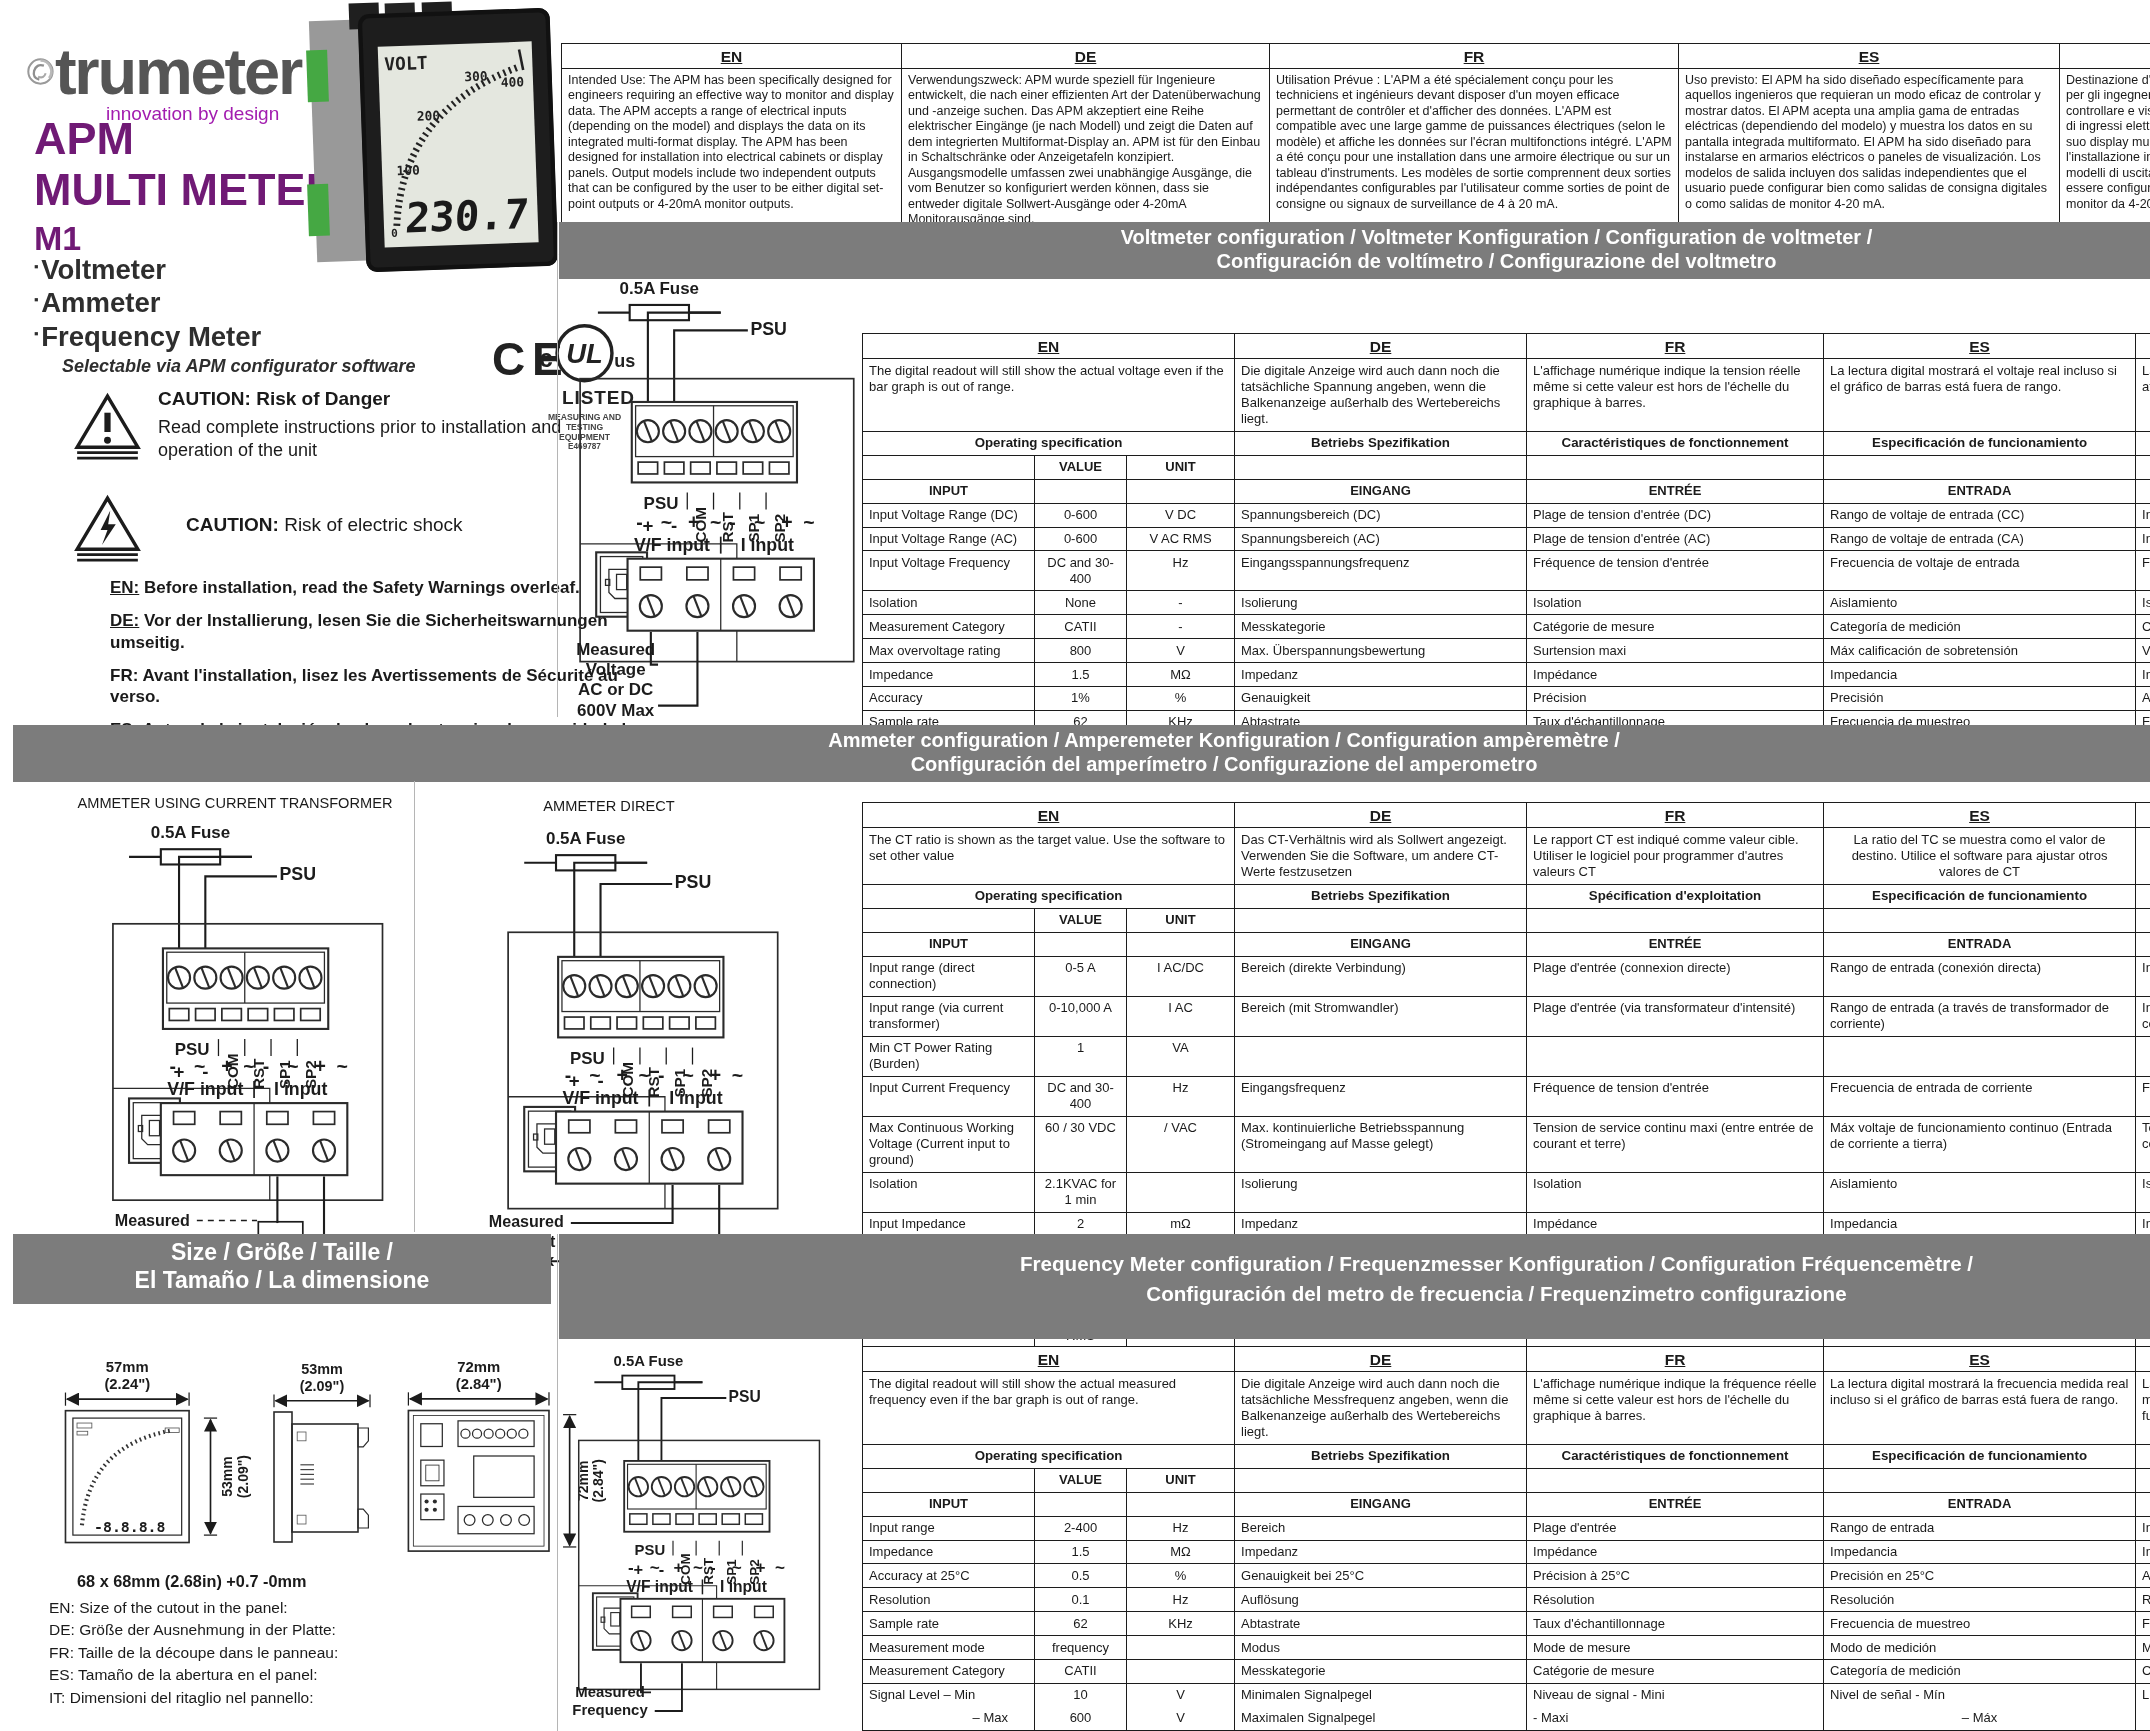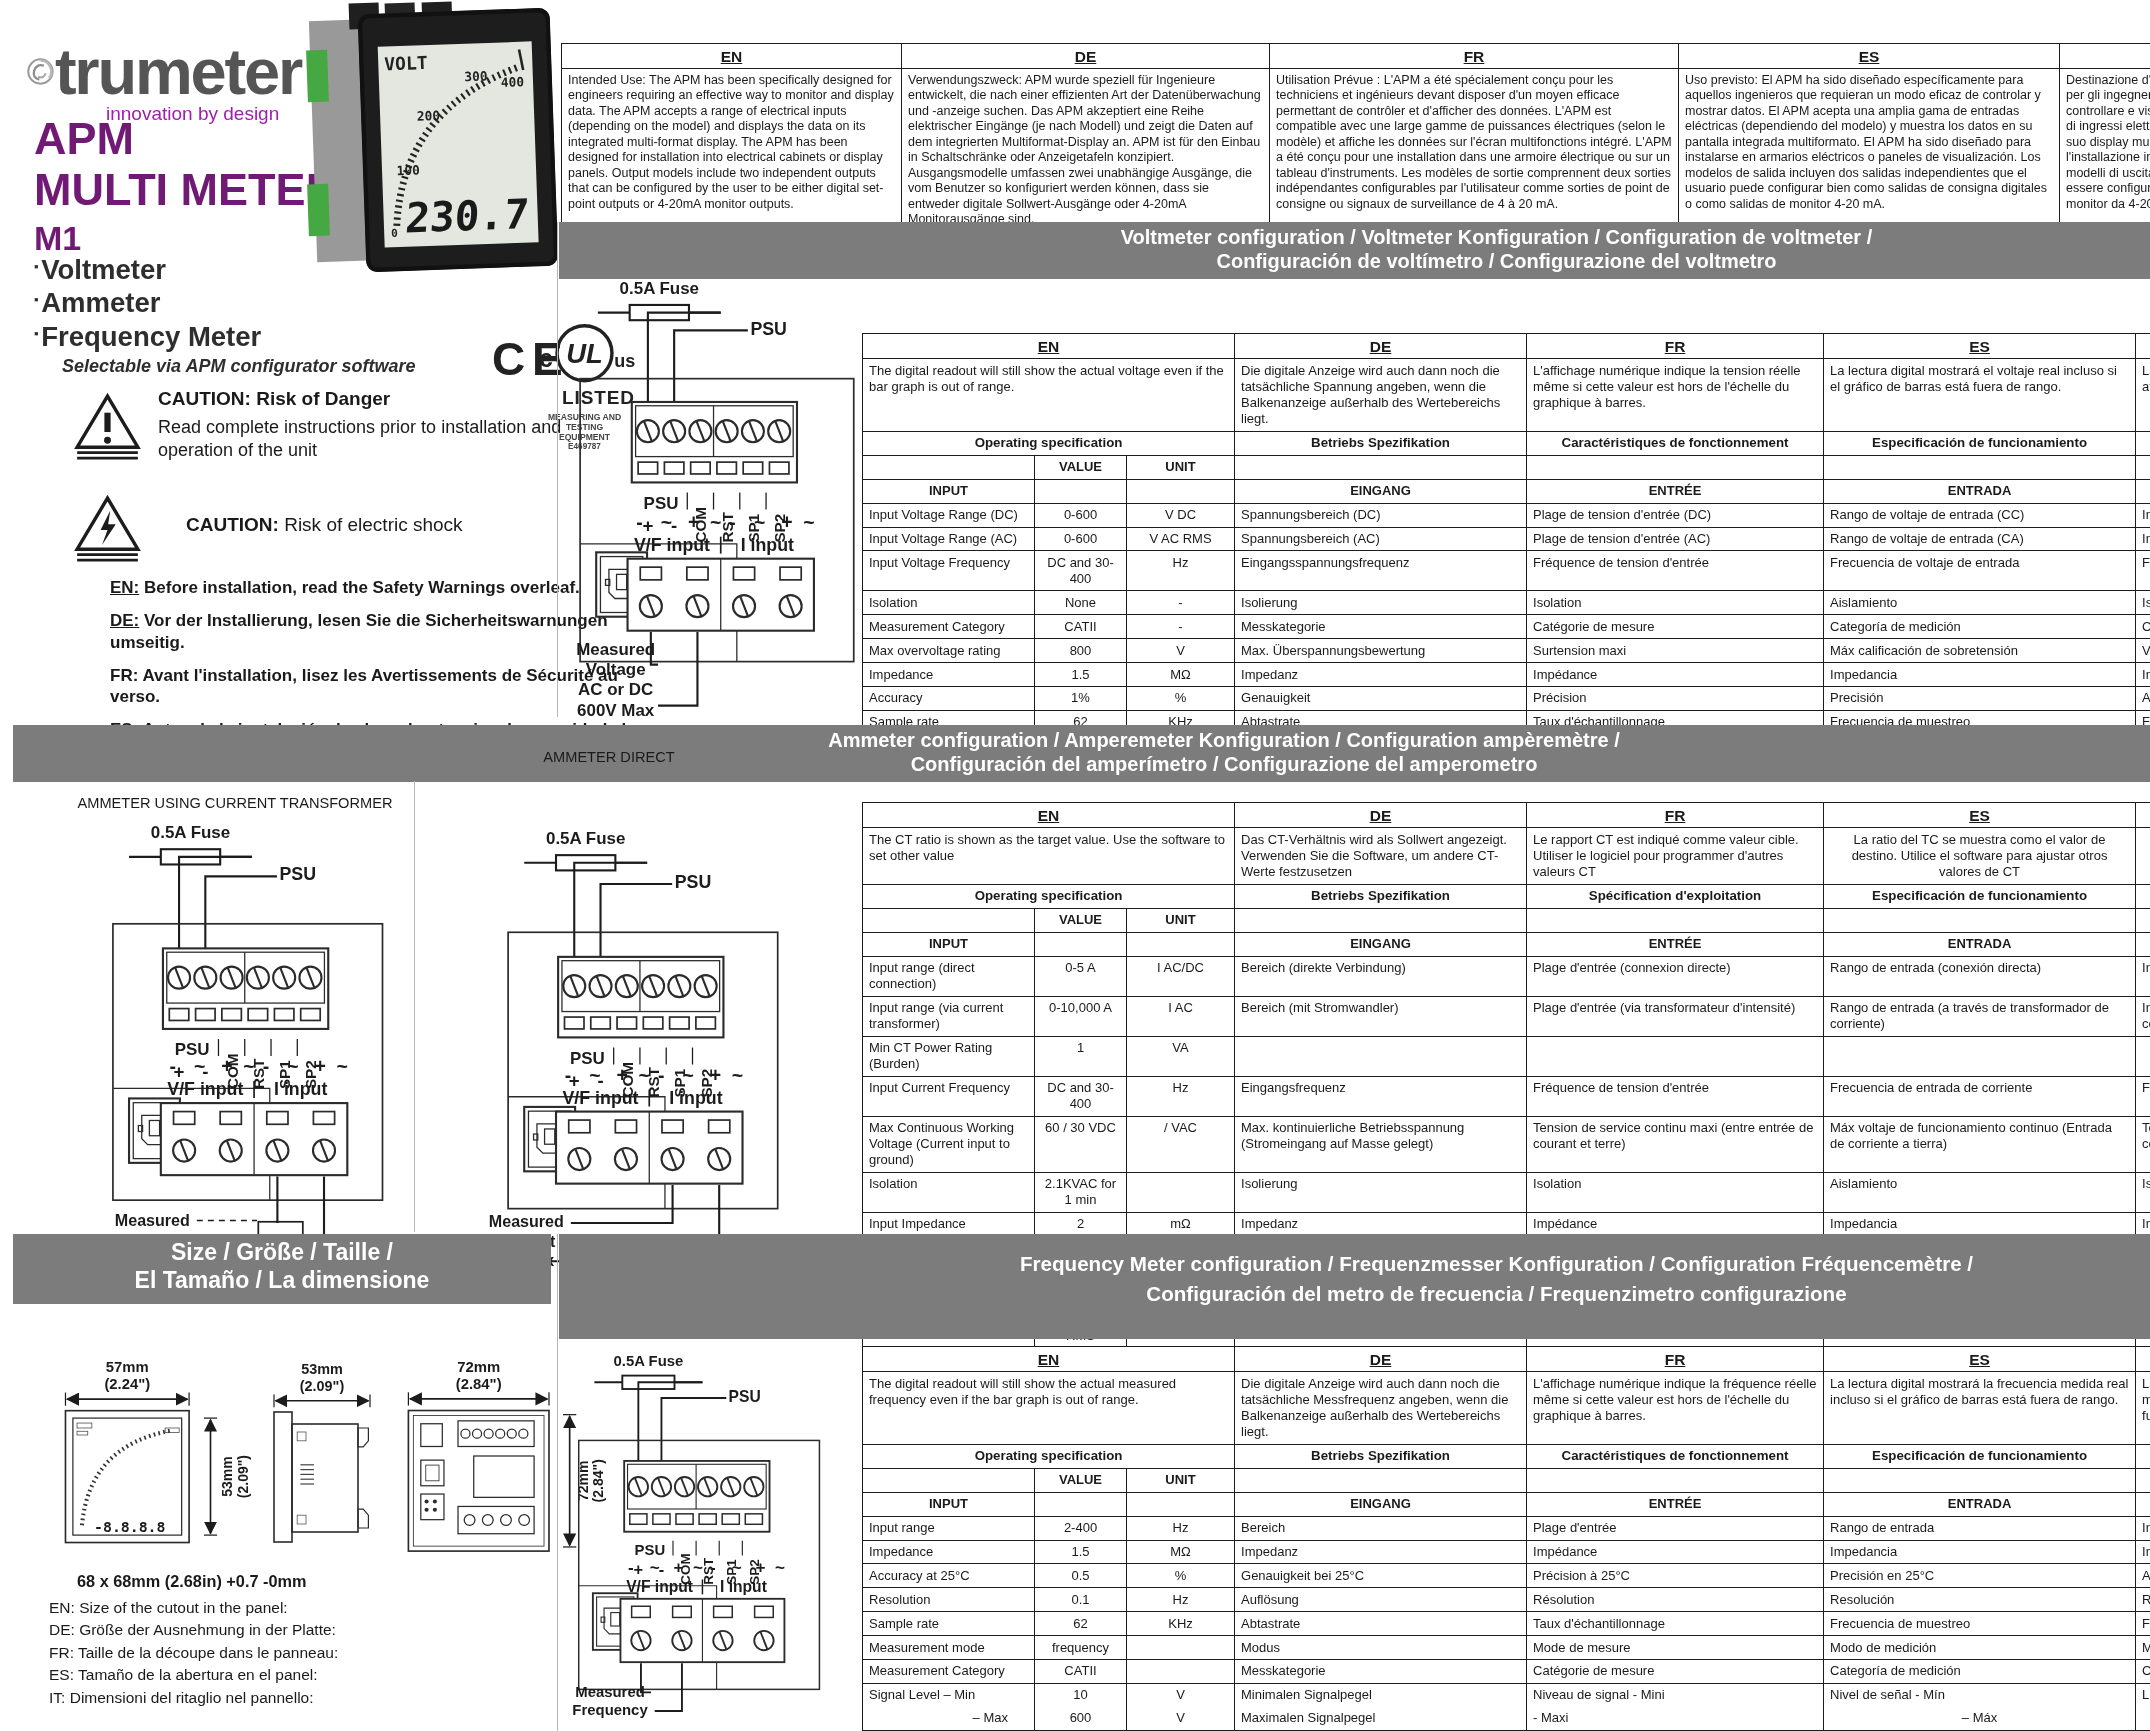--- a/index.html
+++ b/index.html
@@ -423,21 +423,21 @@
         </tbody>
     </table>
   </div>
 
   <div class="abs banner" style="left:13px;top:725px;width:2422px;height:53px;font-size:20px;padding-top:4.3px;line-height:1.18;">
     <div>Ammeter configuration / Amperemeter Konfiguration / Configuration ampèremètre /</div>
       <div>Configuración del amperímetro / Configurazione del amperometro</div>
   </div>
 
   <div class="abs c" style="left:65px;top:795px;width:340px;font-size:14.6px;">AMMETER USING CURRENT TRANSFORMER</div>
-  <div class="abs c" style="left:439px;top:749px;width:340px;font-size:14.6px;">AMMETER DIRECT</div>
+  <div class="abs c" style="left:439px;top:798px;width:340px;font-size:14.6px;">AMMETER DIRECT</div>
   <div class="abs divider" style="left:414px;top:781px;width:1.3px;height:451px;"></div>
 
   <svg class="abs" style="left:65px;top:817px;" width="340" height="462" viewBox="0 0 800 1090">
     <use href="#fuse-grp" x="120" y="16"></use>
     <text x="505" y="148" class="st" font-size="42">PSU</text>
     <polyline points="440,94 268,94 268,325" fill="none" stroke="#1c1c1c" stroke-width="5"></polyline>
     <polyline points="499,140 330,140 330,325" fill="none" stroke="#1c1c1c" stroke-width="5"></polyline>
     <rect x="112" y="252" width="636" height="652" fill="none" stroke="#2b2b2b" stroke-width="4"></rect>
     <polyline points="112,640 482,640 482,904" fill="none" stroke="#2b2b2b" stroke-width="3"></polyline>
     <use href="#psu-block" x="230" y="310"></use>

